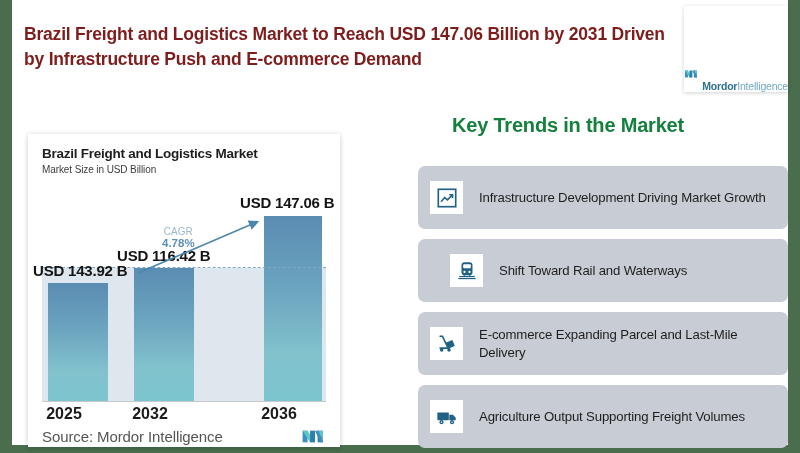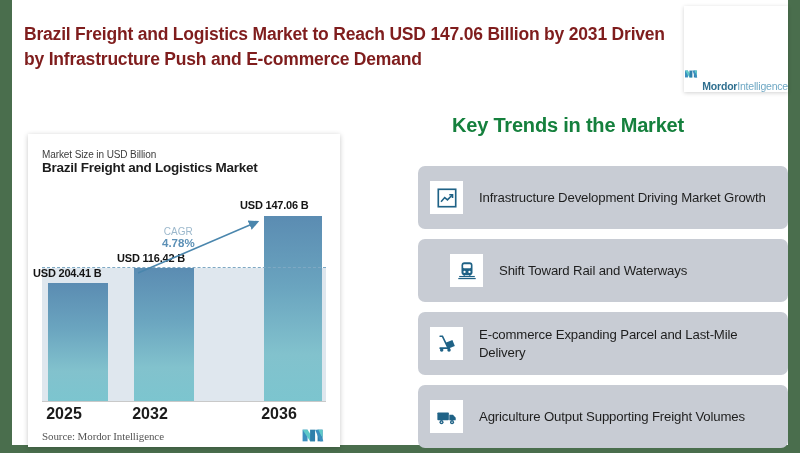--- a/index.html
+++ b/index.html
@@ -84,21 +84,21 @@
 
   #dash-line {
     position: absolute;
     left: 0; width: 284px;
     bottom: 133px; height: 0;
     border-top: 1px dashed #7fa9c4;
   }
 
   .bar-label {
     position: absolute;
-    font-size: 11px; font-weight: 700; color: #141414;
+    font-size: 15px; font-weight: 700; color: #141414;
     white-space: nowrap; letter-spacing: -0.2px;
   }
   #lbl-0 { left: -9px; bottom: 122px; }
   #lbl-1 { left: 75px; bottom: 137px; }
   #lbl-2 { left: 198px; bottom: 190px; }
 
   #cagr-wrap {
     position: absolute; left: 120px; bottom: 150px;
     text-align: center; line-height: 1.18;
   }
@@ -119,21 +119,21 @@
   }
   #tick-0 { left: 1px; }
   #tick-1 { left: 87px; }
   #tick-2 { left: 216px; }
 
   #source-row {
     position: absolute; left: 14px; top: 294px;
     width: 284px;
     display: flex; align-items: center; justify-content: space-between;
   }
-  #source-text { font-size: 11px; color: #555555; letter-spacing: -0.1px; font-family: Liberation Serif, serif; }
+  #source-text { font-size: 15px; color: #555555; letter-spacing: -0.1px; }
 
   
   #trends-title {
     position: absolute; left: 409px; top: 114px;
     font-size: 20px; font-weight: 800; color: #15803d;
     letter-spacing: -0.2px;
     margin-left: 31px;
   }
   .trend-card {
     position: absolute;
@@ -175,31 +175,31 @@
       <polygon points="40,4 52,4 52,32 40,32" fill="#2f7fab"></polygon>
       <polygon points="40,4 52,4 52,24 40,6" fill="#5ec9c9"></polygon>
       <polygon points="34,4 42,4 54,32 46,32" fill="#3b8fbf"></polygon>
     </svg>
     <div id="logo-word">
       <span class="b">Mordor</span><span class="l">Intelligence</span>
     </div>
   </div>
 
   <div id="chart-card">
+    <div id="chart-title">Brazil Freight and Logistics Market</div>
     <div id="chart-subtitle">Market Size in USD Billion</div>
-    <div id="chart-title">Brazil Freight and Logistics Market</div>
 
     <div id="plot">
       <div id="forecast-band"></div>
       <div class="bar" id="bar-0"></div>
       <div class="bar" id="bar-1"></div>
       <div class="bar" id="bar-2"></div>
       <div id="dash-line"></div>
 
-      <div class="bar-label" id="lbl-0">USD 204.41 B</div>
+      <div class="bar-label" id="lbl-0">USD 143.92 B</div>
       <div class="bar-label" id="lbl-1">USD 116.42 B</div>
       <div class="bar-label" id="lbl-2">USD 147.06 B</div>
 
       <div id="cagr-wrap">
         <div id="cagr-label">CAGR</div>
         <div id="cagr-value">4.78%</div>
       </div>
 
       <svg id="arrow-svg">
         <defs>

